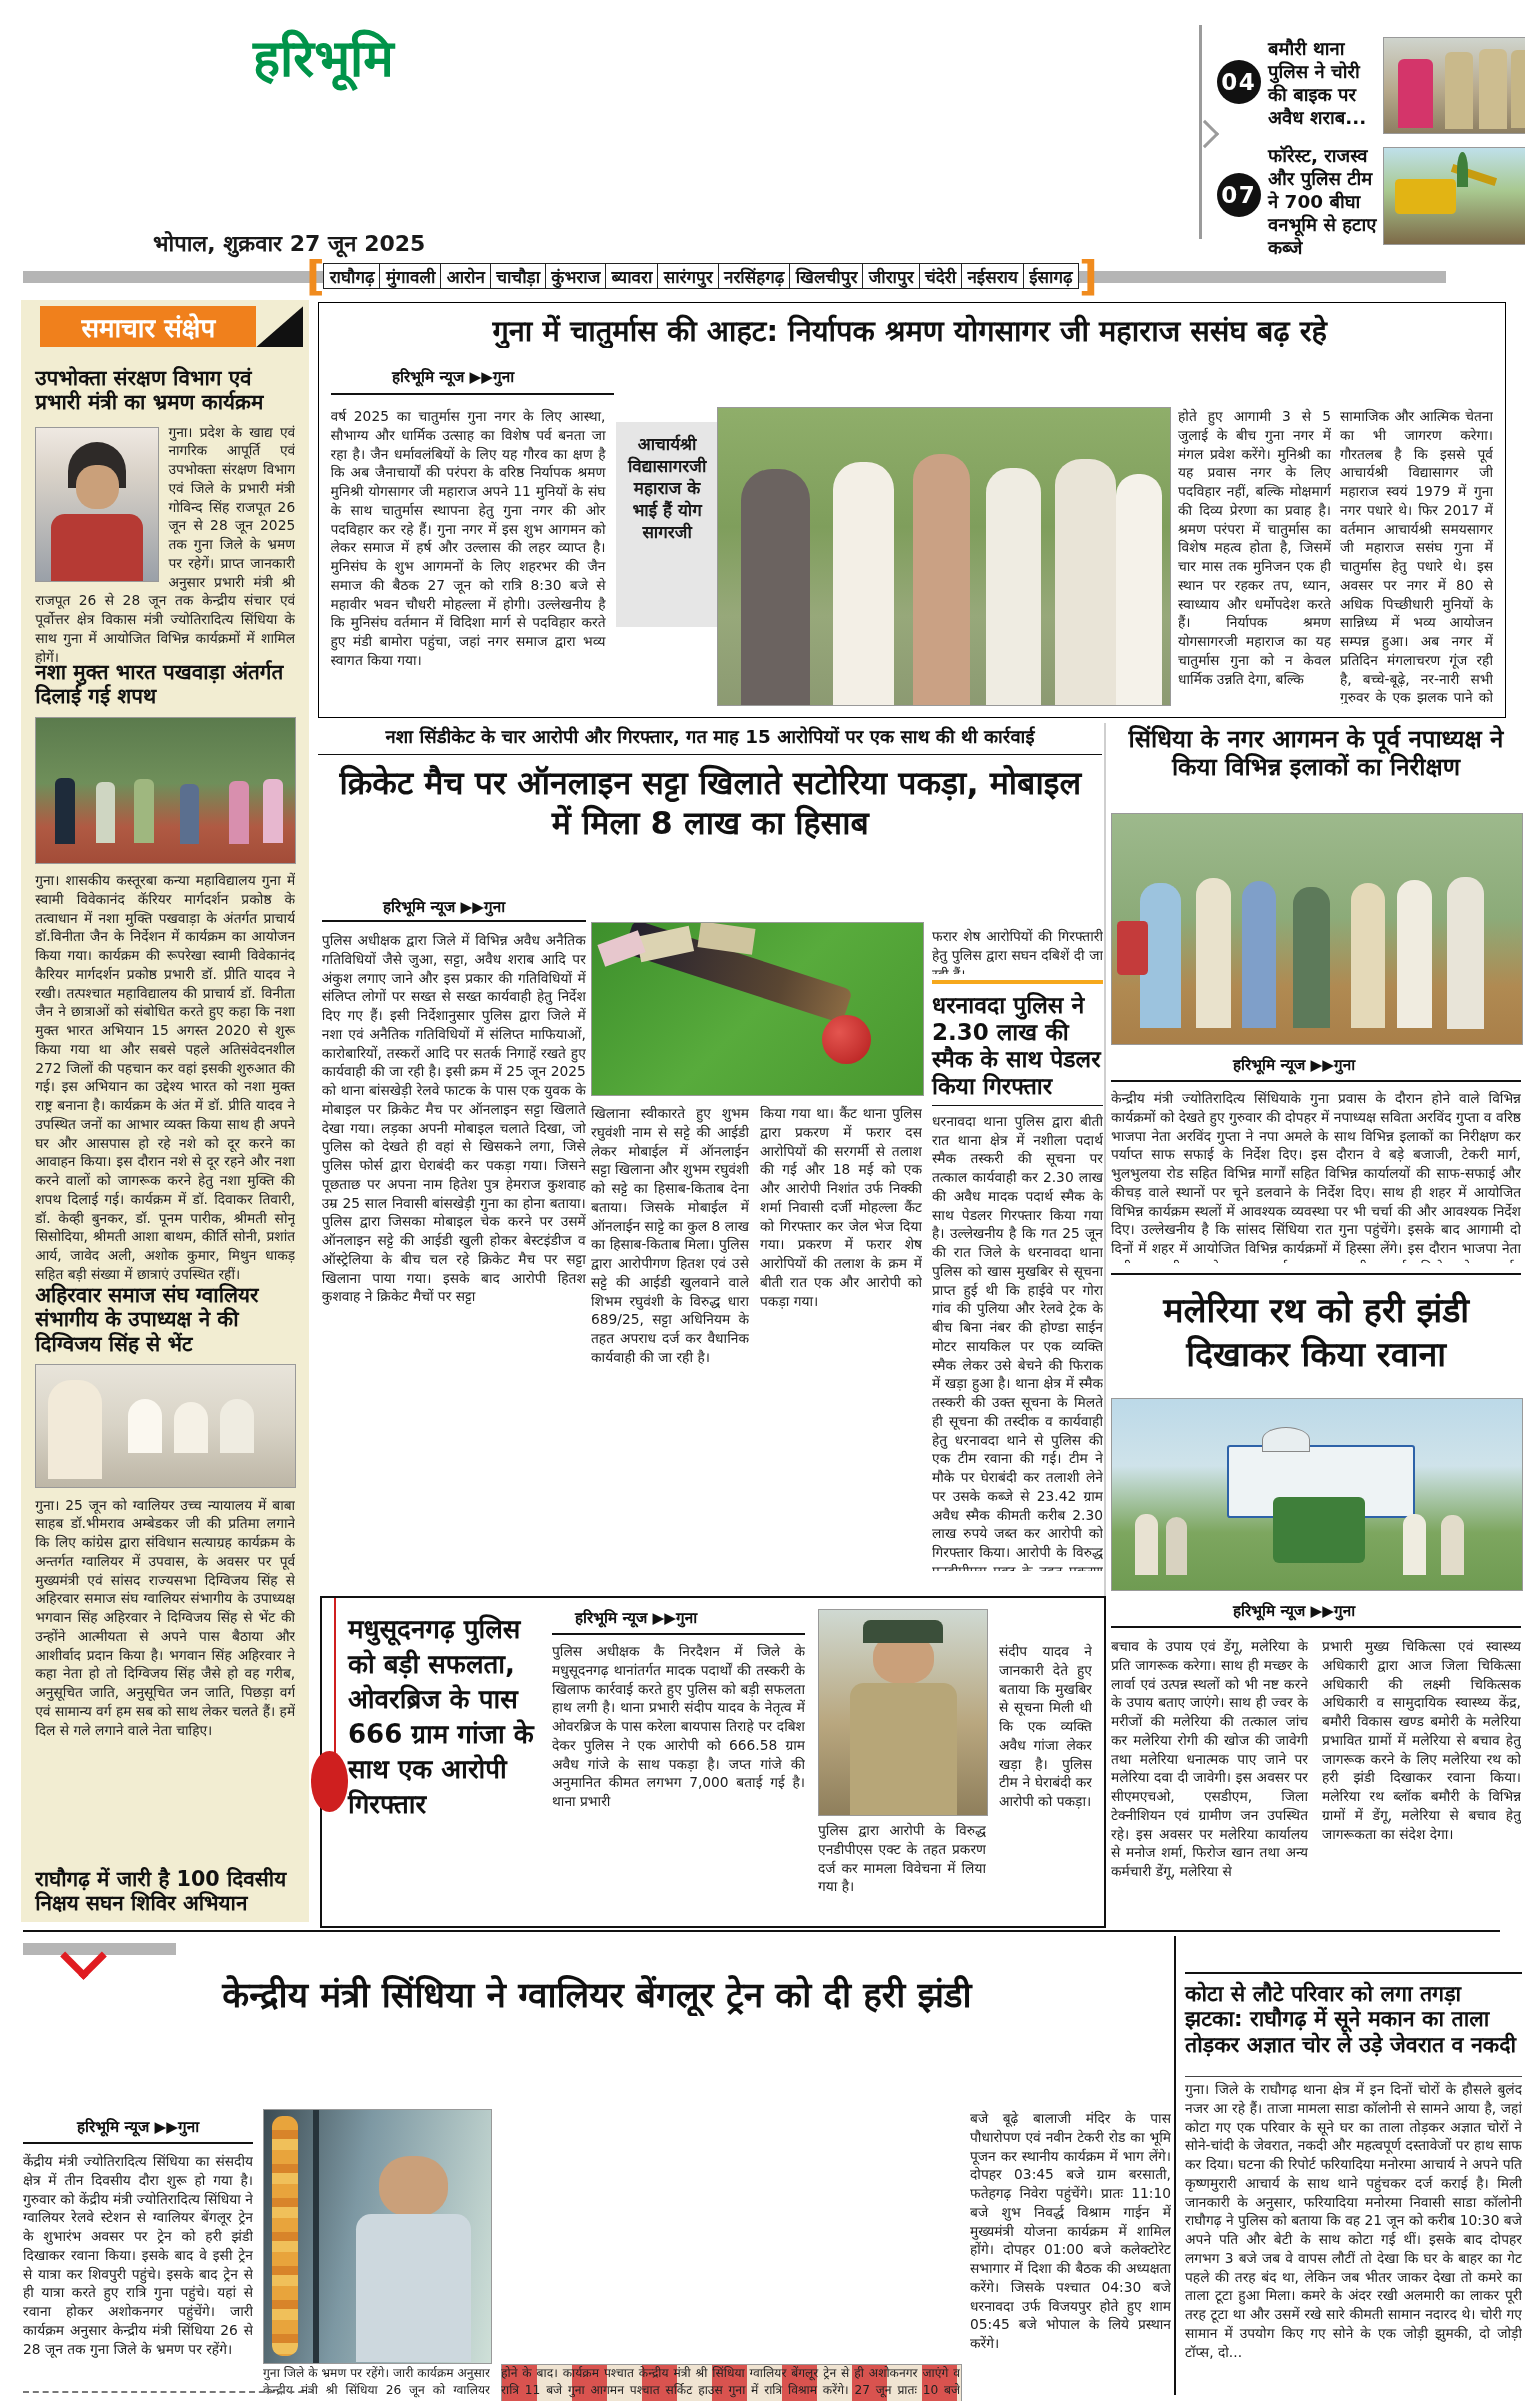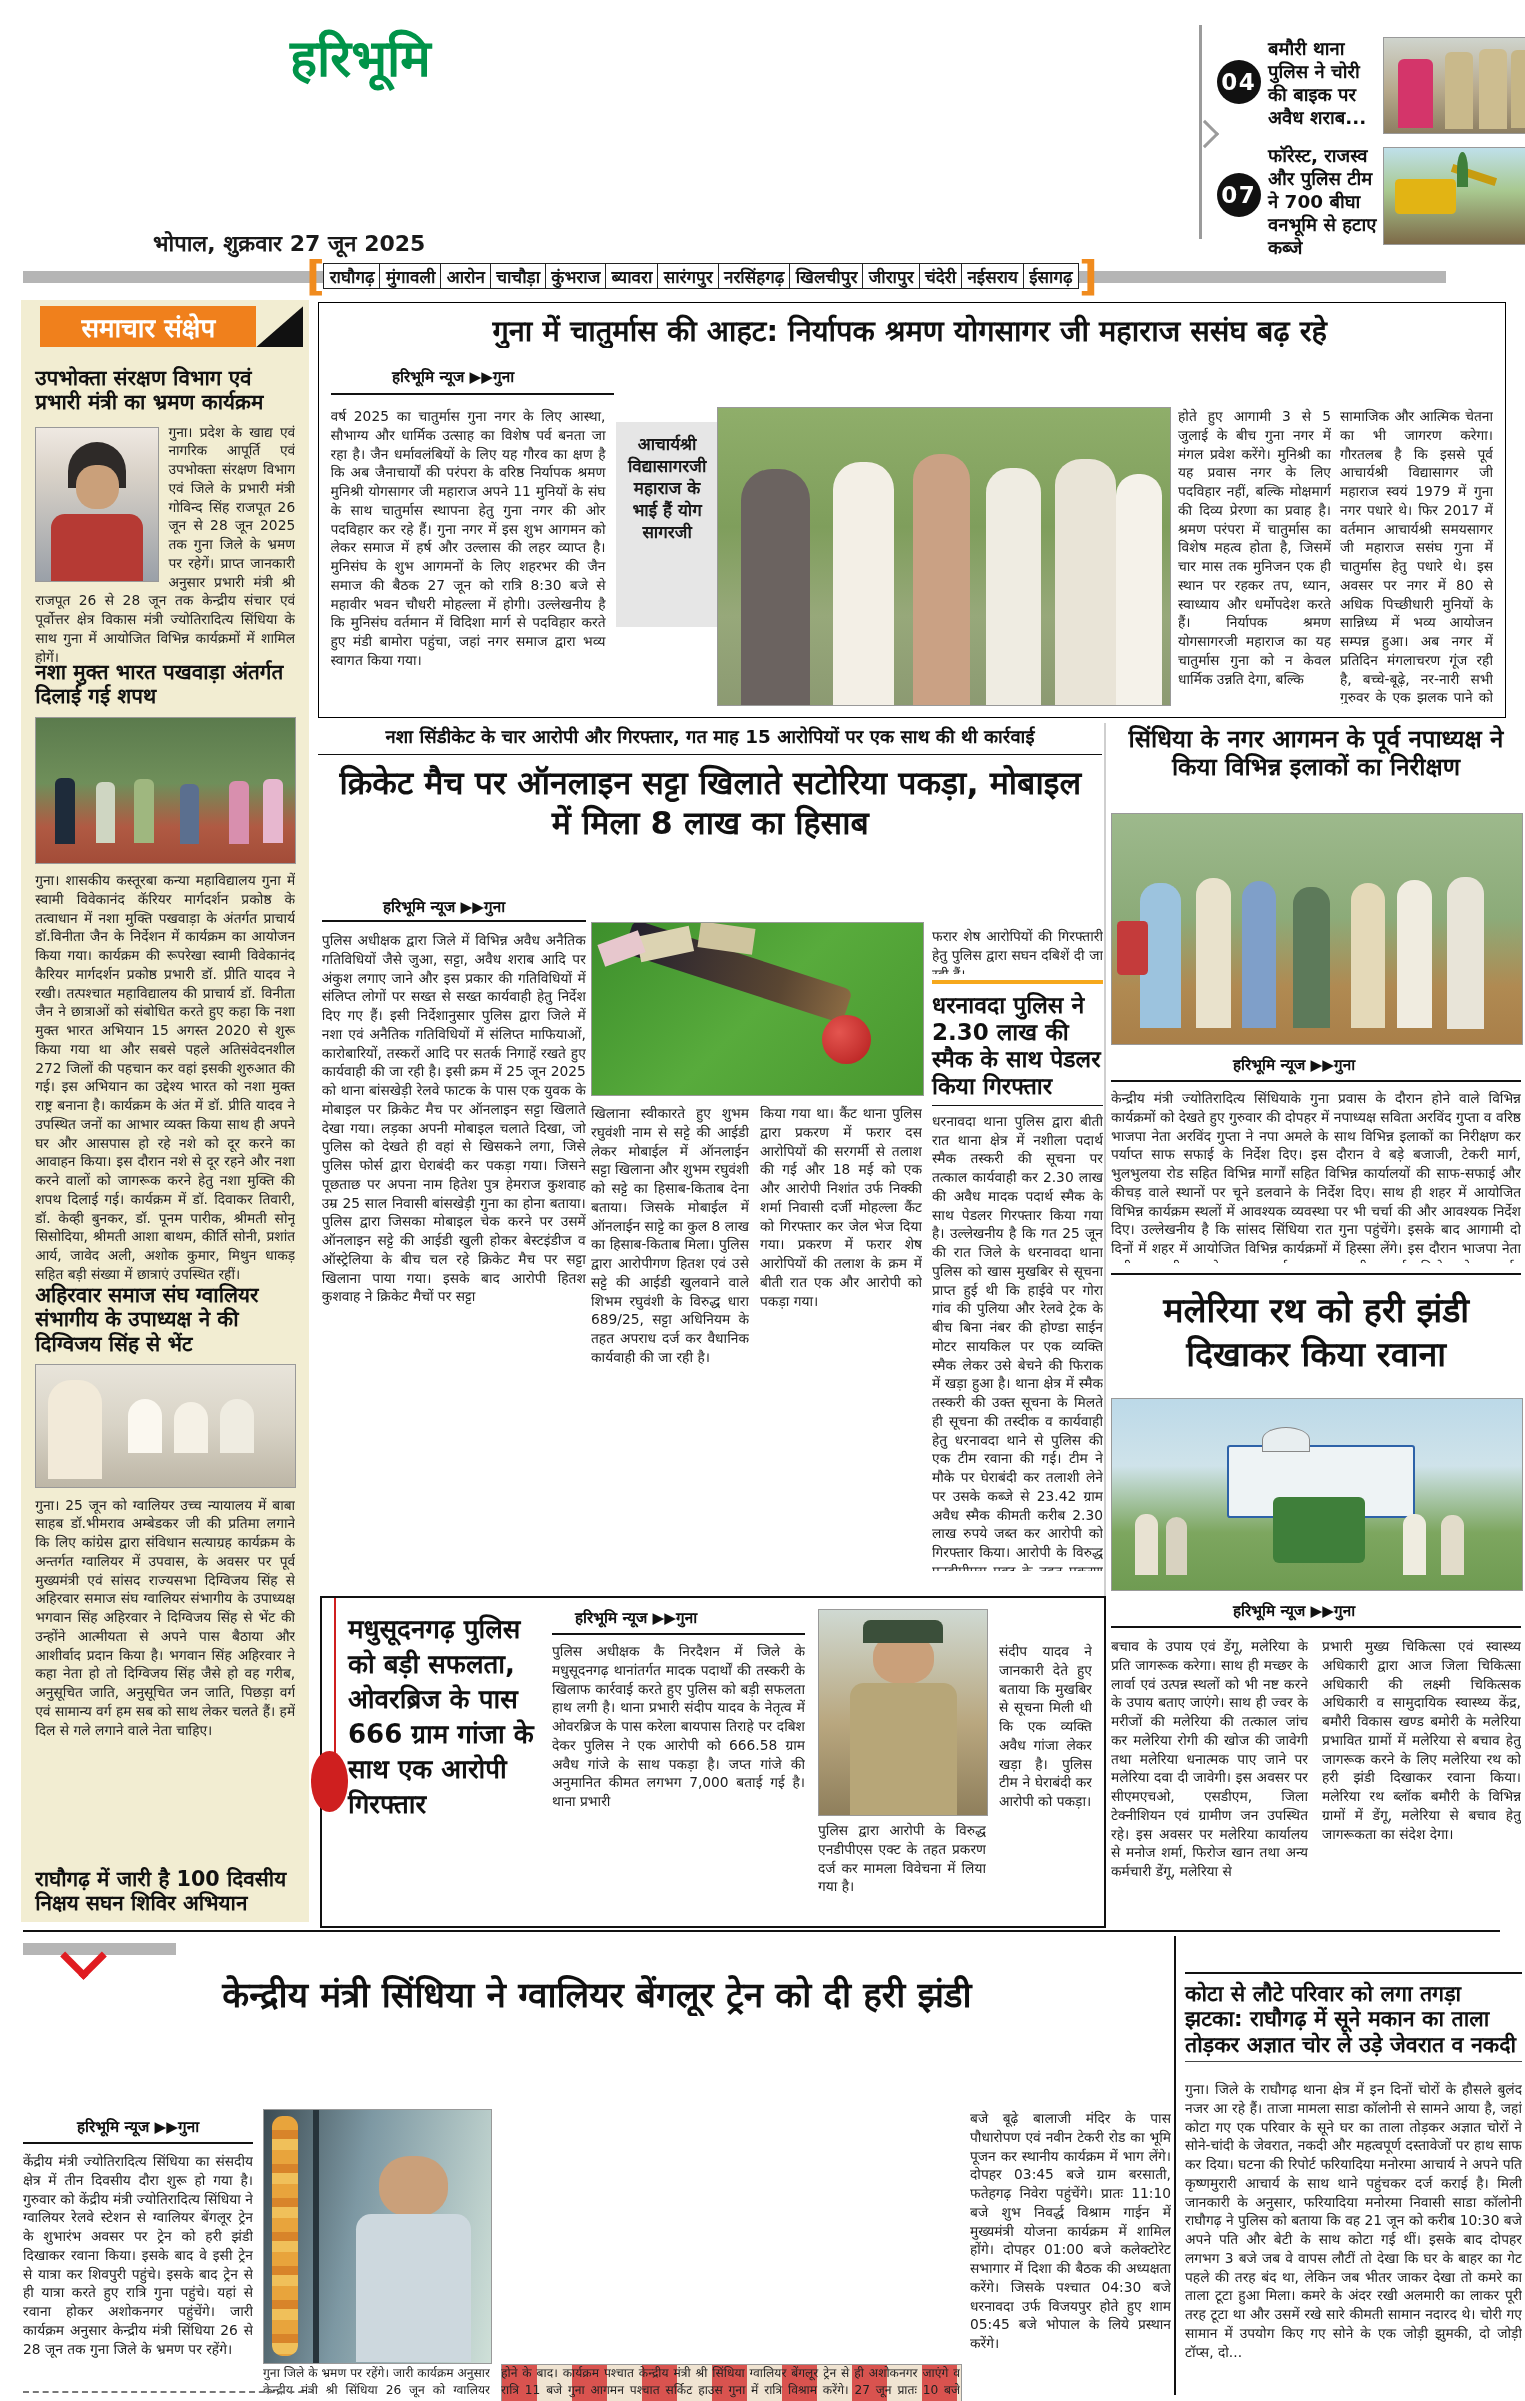--- a/index.html
+++ b/index.html
@@ -16,21 +16,21 @@
   .bracket{color:#f08b1e;font-weight:bold;font-size:41px;line-height:34px;}
   .page-circ{width:44px;height:44px;border-radius:50%;background:#111;color:#fff;
         display:flex;align-items:center;justify-content:center;font-size:23px;font-weight:bold;letter-spacing:1.5px;}
   .cap-box{background:#e6e6e6;font-weight:bold;text-align:center;}
 </style>
 </head>
 <body>
 
 <div class="page">
 
-  <div class="abs" style="left:253px;top:21.4px;font-size:51px;font-weight:bold;color:#009449;margin-left:37px;">हरिभूमि</div>
+  <div class="abs" style="left:253px;top:21.4px;font-size:51px;font-weight:bold;color:#009449;">हरिभूमि</div>
   <div class="abs" style="left:153px;top:227px;font-size:22px;font-weight:bold;">भोपाल, शुक्रवार 27 जून 2025</div>
 
   <div class="abs" style="left:1190px;top:17px;width:331px;height:230px;">
     <div class="abs" style="left:9.2px;top:7.7px;width:3.1px;height:214px;background:#9b9b9b;"></div>
     <div class="abs" style="left:4.6px;top:107px;width:17px;height:17px;border-right:3.1px solid #9b9b9b;border-bottom:3.1px solid #9b9b9b;transform:rotate(-45deg);"></div>
 
     <div class="abs" style="left:23px;top:13.8px;width:306px;height:99px;">
       <div class="page-circ abs" style="left:3.8px;top:29px;">04</div>
       <div class="abs hl" style="left:55px;top:6.1px;width:107px;font-size:18.4px;line-height:1.25;">बमौरी थाना पुलिस ने चोरी की बाइक पर अवैध शराब...</div>
       <div class="ph abs" style="left:170px;top:6.1px;width:159px;height:95px;background:linear-gradient(180deg,#cfd4cd 0%,#b7a98c 55%,#8d7f62 100%);">
@@ -254,20 +254,20 @@
     </div>
 
     <div class="abs body-text" style="left:240px;top:430px;width:227px;height:34px;font-size:12.2px;">गुना जिले के भ्रमण पर रहेंगे। जारी कार्यक्रम अनुसार केन्द्रीय मंत्री श्री सिंधिया 26 जून को ग्वालियर बेंगलूर ट्रेन से ही गुना रेलवे स्टेशन पर रात्रि कार्यक्रम में सम्मिलित</div>
     <div class="abs body-text" style="left:478px;top:430px;width:459px;height:34px;font-size:12.2px;">होने के बाद। कार्यक्रम पश्चात केन्द्रीय मंत्री श्री सिंधिया ग्वालियर बेंगलूर ट्रेन से ही अशोकनगर जाएंगे व रात्रि 11 बजे गुना आगमन पश्चात सर्किट हाउस गुना में रात्रि विश्राम करेंगे। 27 जून प्रातः 10 बजे जनसंपर्क कार्यालय पर आमजन की समस्याएं सुनेंगे। तत्पश्चात प्रातः 11:15</div>
 
     <div class="abs body-text" style="left:947px;top:174px;width:201px;height:289px;">बजे बूढ़े बालाजी मंदिर के पास पौधारोपण एवं नवीन टेकरी रोड का भूमि पूजन कर स्थानीय कार्यक्रम में भाग लेंगे। दोपहर 03:45 बजे ग्राम बरसाती, फतेहगढ़ निवेरा पहुंचेंगे। प्रातः 11:10 बजे शुभ निवर्द्ध विश्राम गाईन में मुख्यमंत्री योजना कार्यक्रम में शामिल होंगे। दोपहर 01:00 बजे कलेक्टोरेट सभागार में दिशा की बैठक की अध्यक्षता करेंगे। जिसके पश्चात 04:30 बजे धरनावदा उर्फ विजयपुर होते हुए शाम 05:45 बजे भोपाल के लिये प्रस्थान करेंगे।</div>
   </div>
 
   <div class="abs" style="left:1185px;top:1944px;width:337px;height:453px;">
     <div class="rule abs" style="left:0px;top:27.5px;width:337px;height:2.3px;"></div>
-    <div class="hl abs" style="left:0px;top:37px;width:337px;font-size:21.4px;border-bottom:1.5px solid #444;padding-bottom:4px;">कोटा से लौटे परिवार को लगा तगड़ा झटका: राघौगढ़ में सूने मकान का ताला तोड़कर अज्ञात चोर ले उड़े जेवरात व नकदी</div>
+    <div class="hl abs" style="left:0px;top:37px;width:337px;font-size:21.4px;border-bottom:1.5px solid #444;padding-bottom:19px;">कोटा से लौटे परिवार को लगा तगड़ा झटका: राघौगढ़ में सूने मकान का ताला तोड़कर अज्ञात चोर ले उड़े जेवरात व नकदी</div>
     <div class="abs body-text" style="left:0px;top:136px;width:337px;height:314px;">गुना। जिले के राघौगढ़ थाना क्षेत्र में इन दिनों चोरों के हौसले बुलंद नजर आ रहे हैं। ताजा मामला साडा कॉलोनी से सामने आया है, जहां कोटा गए एक परिवार के सूने घर का ताला तोड़कर अज्ञात चोरों ने सोने-चांदी के जेवरात, नकदी और महत्वपूर्ण दस्तावेजों पर हाथ साफ कर दिया। घटना की रिपोर्ट फरियादिया मनोरमा आचार्य ने अपने पति कृष्णमुरारी आचार्य के साथ थाने पहुंचकर दर्ज कराई है। मिली जानकारी के अनुसार, फरियादिया मनोरमा निवासी साडा कॉलोनी राघौगढ़ ने पुलिस को बताया कि वह 21 जून को करीब 10:30 बजे अपने पति और बेटी के साथ कोटा गई थीं। इसके बाद दोपहर लगभग 3 बजे जब वे वापस लौटीं तो देखा कि घर के बाहर का गेट पहले की तरह बंद था, लेकिन जब भीतर जाकर देखा तो कमरे का ताला टूटा हुआ मिला। कमरे के अंदर रखी अलमारी का लाकर पूरी तरह टूटा था और उसमें रखे सारे कीमती सामान नदारद थे। चोरी गए सामान में उपयोग किए गए सोने के एक जोड़ी झुमकी, दो जोड़ी टॉप्स, दो...</div>
   </div>
 
   <div class="abs" style="left:23px;top:2391px;width:291px;border-top:2.3px dashed #777;"></div>
 
 </div>
 
 
 </body></html>

